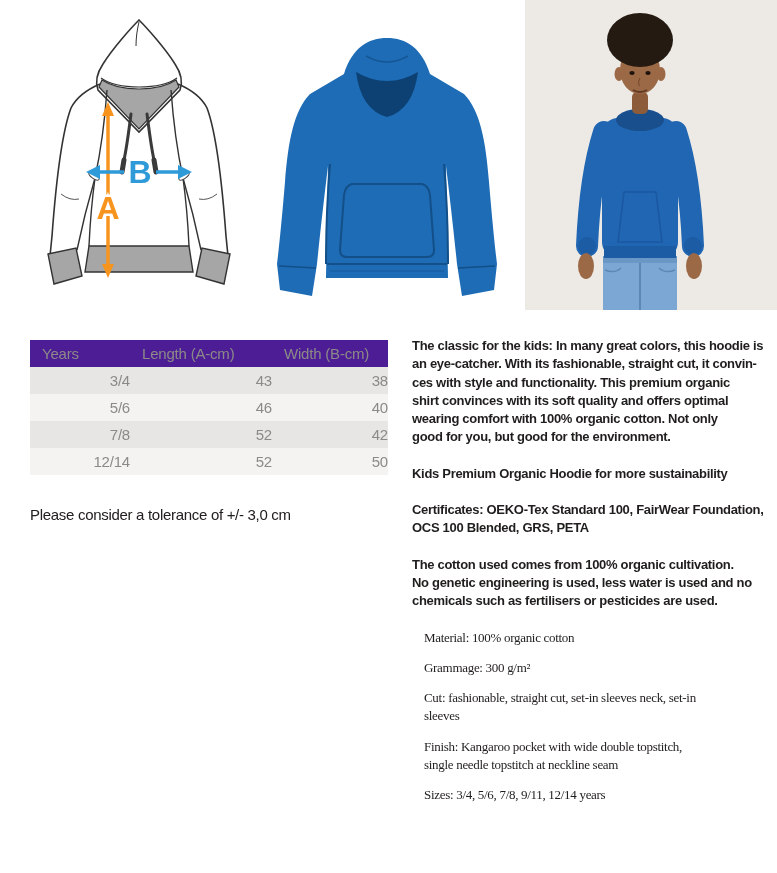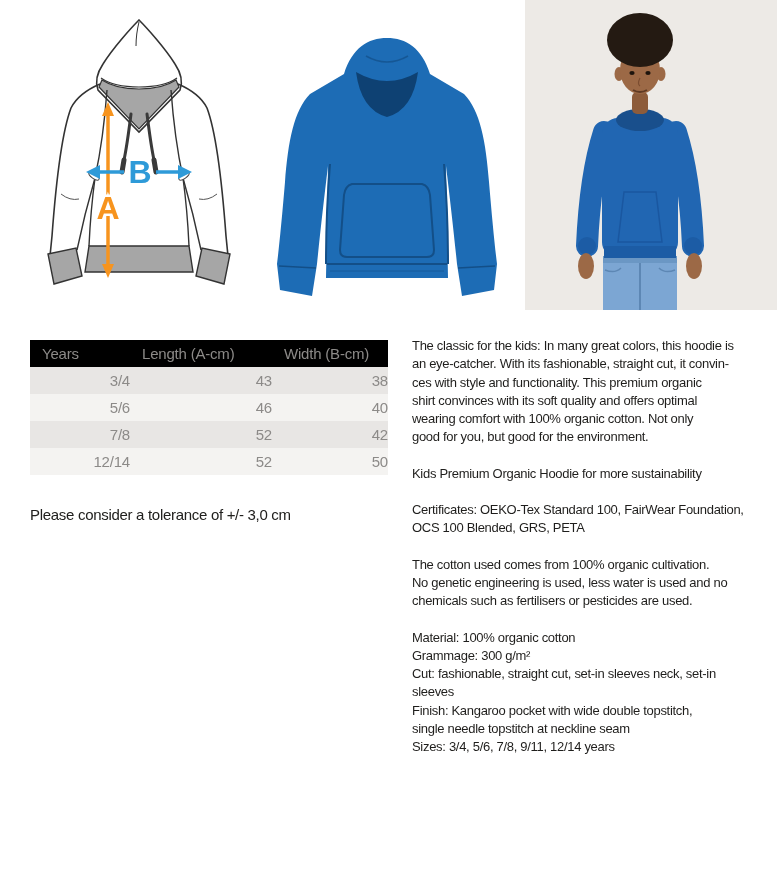--- a/index.html
+++ b/index.html
@@ -10,33 +10,33 @@
   .img-box{position:absolute;}
   #diagram-box{left:28px;top:14px;width:222px;height:292px;}
   #product-box{left:256px;top:14px;width:262px;height:296px;}
   #model-box{left:525px;top:0px;width:252px;height:310px;}
   .img-box svg{display:block;width:100%;height:100%;}
 
   
   .size-table{position:absolute;left:30px;top:340px;width:358px;border-collapse:collapse;
     font-size:15px;color:#8c8a88;letter-spacing:-0.2px;}
   .size-table th{font-weight:normal;text-align:left;height:27px;padding:0 0 0 12px;
-    background:#000000;color:#8c8a88;}
+    background:#4c1d95;color:#8c8a88;}
   .size-table td{height:27px;padding:0 0 0 12px;text-align:right;}
   .size-table tbody tr:nth-child(odd){background:#e8e6e4;}
   .size-table tbody tr:nth-child(even){background:#f4f3f1;}
 
   .tolerance-note{position:absolute;left:30px;top:506px;font-size:15px;color:#21201e;
     letter-spacing:-0.3px;white-space:pre;}
 
   
   .desc{position:absolute;left:412px;top:337px;width:365px;font-size:13px;
     line-height:18.3px;color:#1f1e1c;letter-spacing:-0.3px;}
-  .desc .block{white-space:pre;margin:0 16px 18px 0;}
-  .desc .spec{white-space:pre;margin:0;}
+  .desc .block{white-space:pre;margin:0 16px 18px 0;font-weight:bold;}
+  .desc .spec{white-space:pre;margin:12px;font-family:Liberation Serif, serif;}
 </style>
 </head>
 <body>
 
 <div class="page">
 
   <div class="img-box" id="diagram-box">
     <svg viewBox="0 0 222 292">
 
       <path d="M111,6 C103,14 85,34 75,50 C69,59 67,68 70,76 L111,118 L152,76 C155,68 153,59 147,50 C137,34 119,14 111,6 Z" fill="#ffffff" stroke="#333333" stroke-width="1.6"></path>

